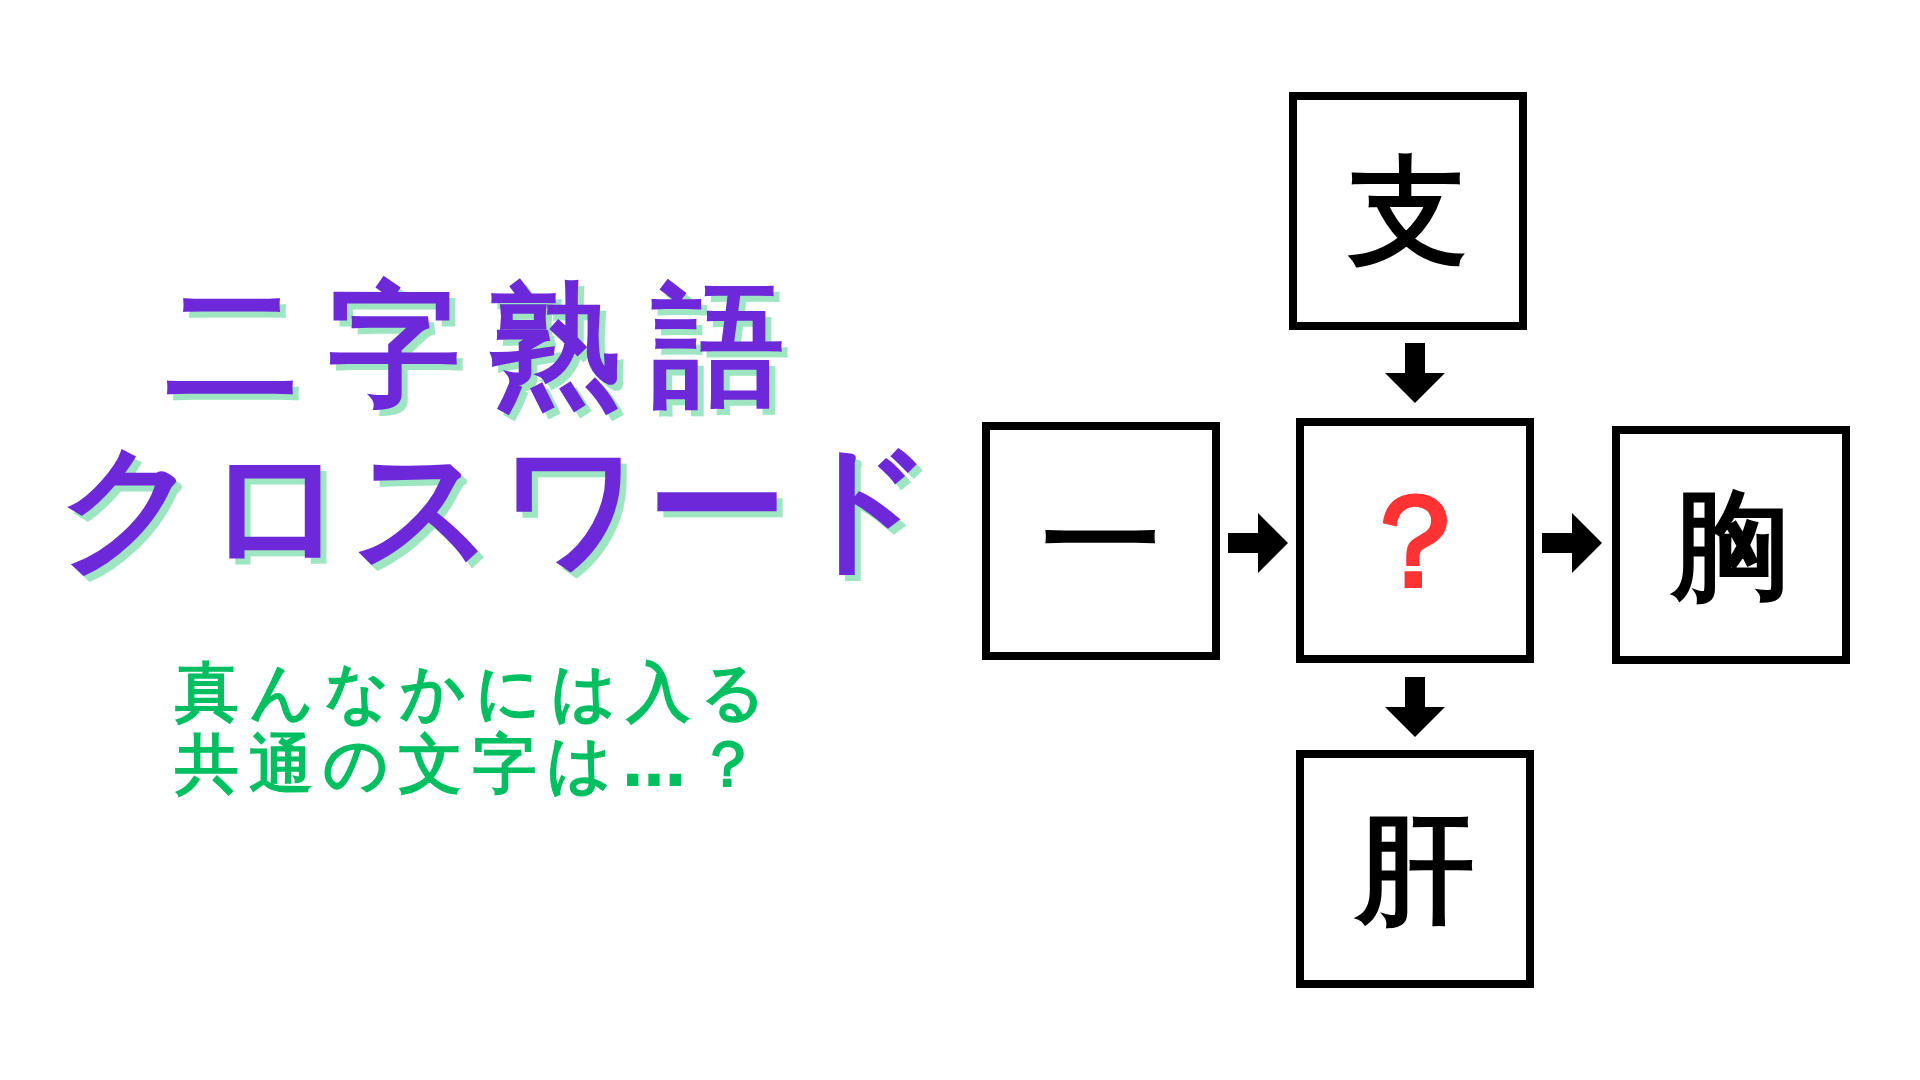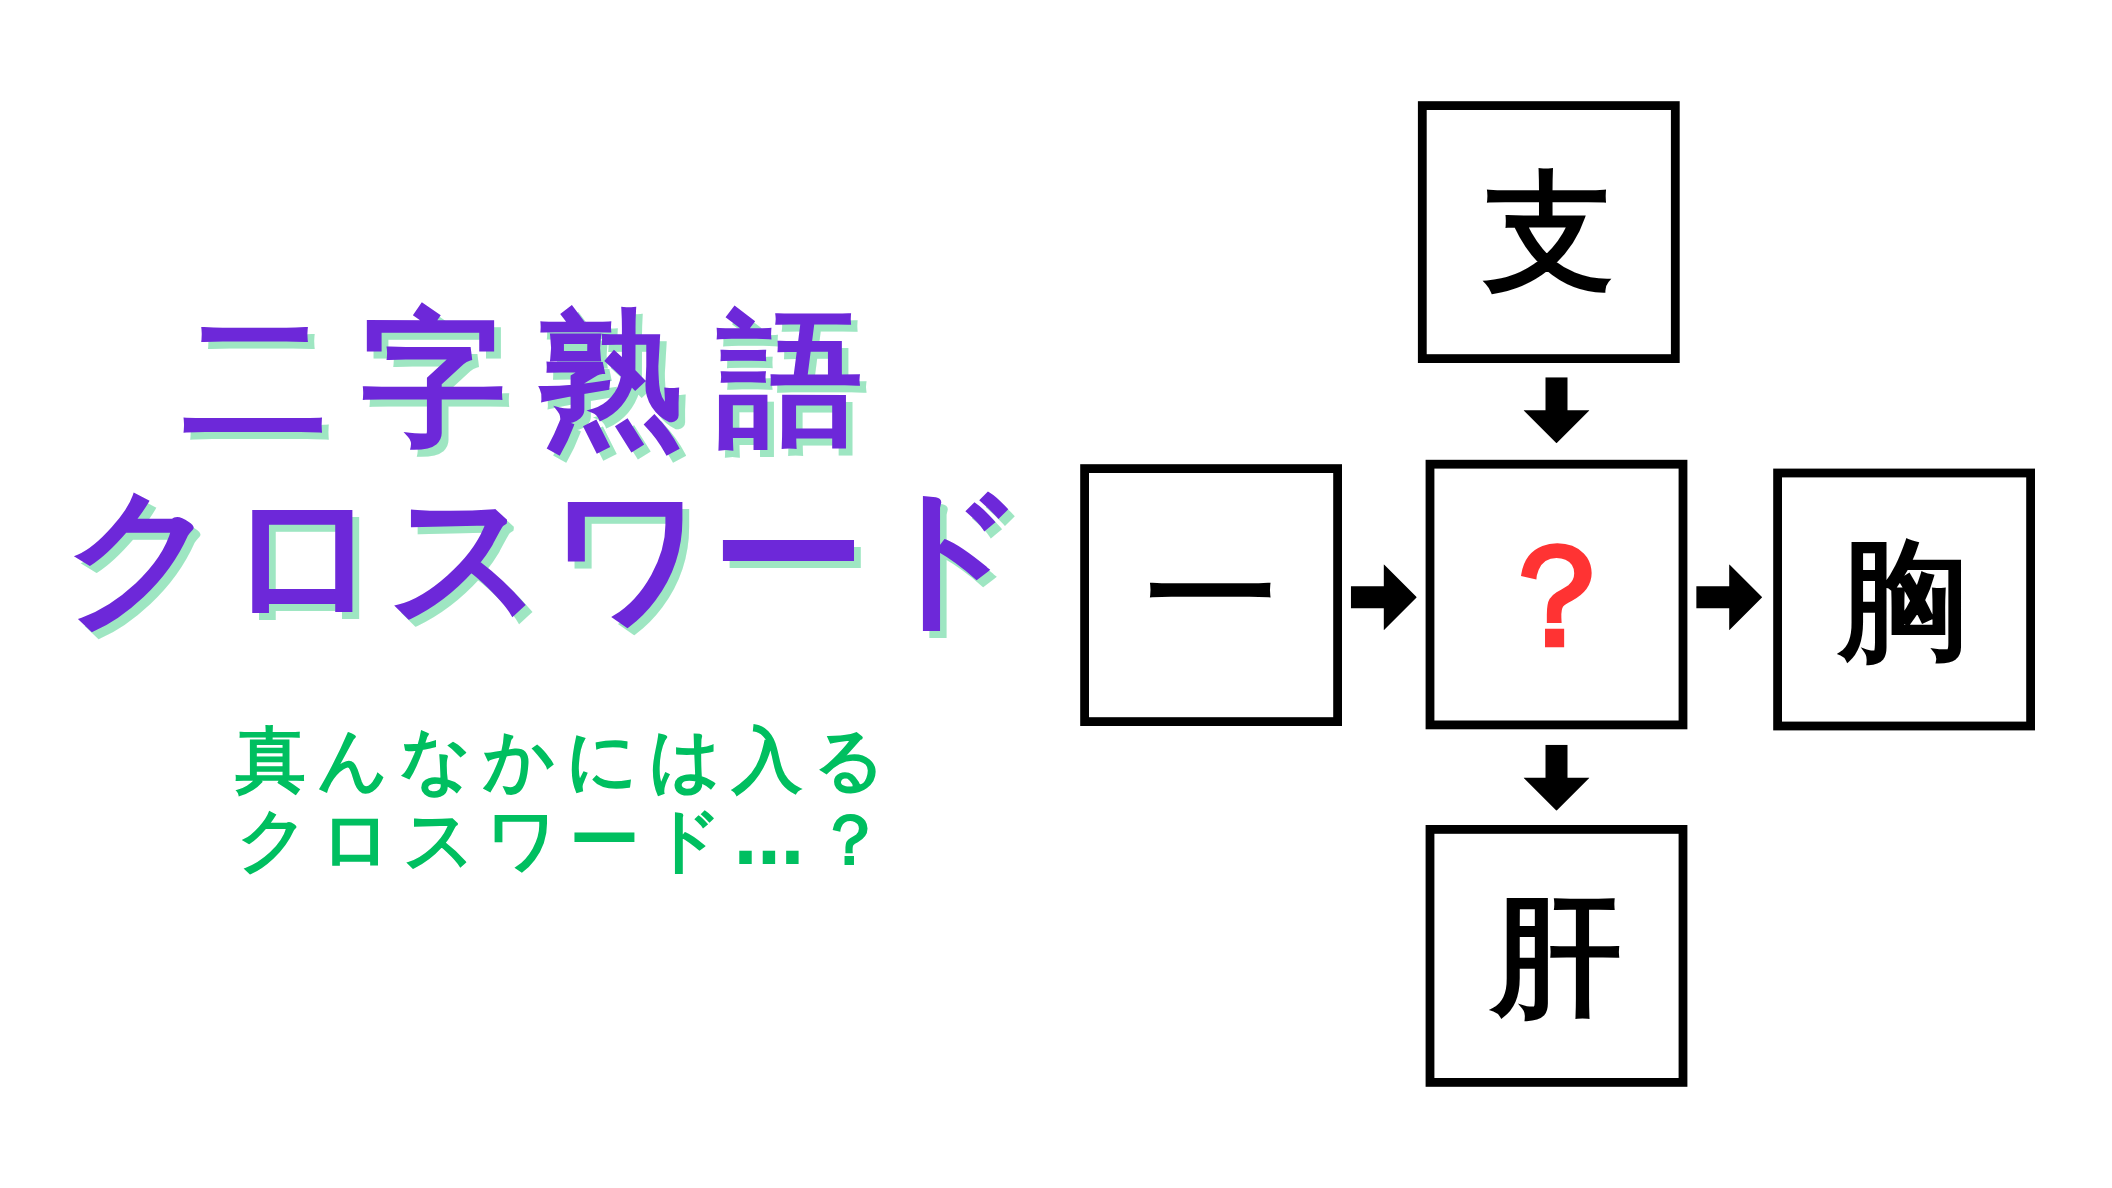--- a/index.html
+++ b/index.html
@@ -10,21 +10,21 @@
     }
     .title {
       position: absolute; left: 0; width: 1000px; text-align: center;
       color: #6d28d9; font-weight: bold;
       text-shadow: 6px 6px 0 #9EE6C2;
       white-space: nowrap;
     }
     .title.l1 { top: 270px; left: 50px; width: 880px; font-size: 132px; letter-spacing: 30px; line-height: 150px; }
     .title.l2 { top: 432px; left: 48px; width: 900px; font-size: 140px; letter-spacing: 4px; line-height: 150px; }
     .sub {
-      position: absolute; left: 175px; width: 640px; text-align: right;
+      position: absolute; left: 175px; width: 640px; text-align: left;
       color: #00BF60; font-weight: bold; font-size: 64px; letter-spacing: 10px;
       line-height: 72px; white-space: nowrap;
     }
     .sub.s1 { top: 656px; }
     .sub.s2 { top: 728px; }
 
     .box {
       position: absolute; box-sizing: border-box;
       width: 238px; height: 238px;
       border: 8px solid #000;
@@ -40,21 +40,21 @@
     }
     .arrow { position: absolute; }
   </style>
 </head>
 <body>
 
 <div class="title l1">二字熟語</div>
 <div class="title l2">クロスワード</div>
 
 <div class="sub s1">真んなかには入る</div>
-<div class="sub s2">クロスワード…？</div>
+<div class="sub s2">共通の文字は…？</div>
 
 <div>
   <div class="box" style="left:1289px; top:92px;">
     <span class="ch">支</span>
   </div>
 
   <svg class="arrow" style="left:1385px; top:343px;" width="60" height="60" viewBox="0 0 60 60">
     <polygon points="20,0 40,0 40,30 60,30 30,60 0,30 20,30" fill="#000"></polygon>
   </svg>
 

